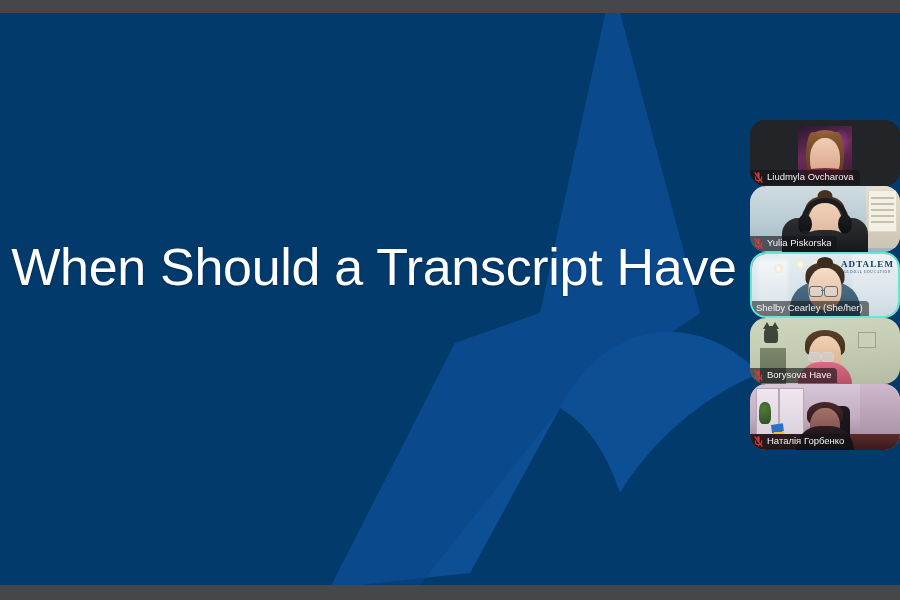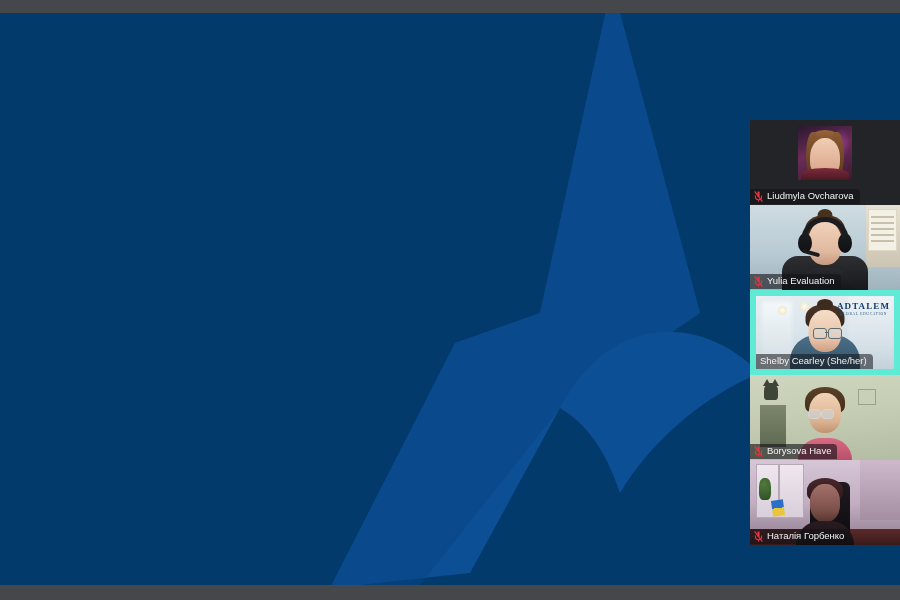--- a/index.html
+++ b/index.html
@@ -78,27 +78,28 @@
   #filmstrip {
     position: absolute;
     left: 750px;
     top: 107px;
     width: 150px;
     z-index: 30;
   }
   .tile {
     position: relative;
     width: 150px;
-    height: 85px;
+    height: 66px;
     overflow: hidden;
     background: #1e1f22;
     box-sizing: border-box;
+    border-radius: 16px;
   }
   .tile.active {
-    border: 6px solid #5eead4;
+    border: 2px solid #5eead4;
   }
   .tile-media {
     position: absolute;
     inset: 0;
     overflow: hidden;
   }
 
   
   .tile-label {
     position: absolute;
@@ -291,20 +292,21 @@
 
   <div id="slide">
 
     <svg class="star-art" viewBox="0 0 900 572" preserveAspectRatio="none">
       <polygon points="612,-30 700,300 560,395 470,560 330,575 455,330 540,300" fill="#0d4f94"></polygon>
       <polygon points="612,-30 540,300 455,330 330,575 420,572 560,395 700,300" fill="#0b4687" opacity="0.55"></polygon>
       <path d="M560,395 C610,300 700,300 760,360 C700,385 650,430 620,480 C605,435 585,410 560,395 Z" fill="#0d4f94"></path>
     </svg>
 
     <div id="title-block">
+      <div class="title-line">When Should a Transcript Have</div>
     </div>
 
     <div id="filmstrip">
 
       <div class="tile">
         <div class="tile-media">
           <div class="t1-bg"></div>
           <div class="t1-avatar">
             <div class="t1-glow"></div>
             <div class="t1-hairTop"></div>
@@ -346,21 +348,21 @@
           <div class="t2-mic"></div>
           <div class="t2-shirt"></div>
         </div>
         <div class="tile-label">
           <svg class="mute-ic" width="9" height="11" viewBox="0 0 9 11">
             <path d="M3.4 0.6h2.2v5.2H3.4z" fill="#e8343c"></path>
             <path d="M1.4 4.6v1.2c0 1.7 1.4 3 3.1 3s3.1-1.3 3.1-3V4.6" stroke="#e8343c" stroke-width="1.1" fill="none"></path>
             <path d="M4.5 8.8v1.8" stroke="#e8343c" stroke-width="1.1"></path>
             <path d="M0.6 0.4L8.4 10.6" stroke="#e8343c" stroke-width="1.2"></path>
           </svg>
-          <span class="nm">Yulia Evaluation</span>
+          <span class="nm">Yulia Piskorska</span>
         </div>
       </div>
 
       <div class="tile active">
         <div class="tile-media">
           <div class="t3-bg"></div>
           <div class="t3-blur1"></div>
           <div class="t3-glassR"></div>
           <div class="t3-lamp" style="left:22px; top:10px"></div>
           <div class="t3-lamp" style="left:44px; top:6px"></div>

